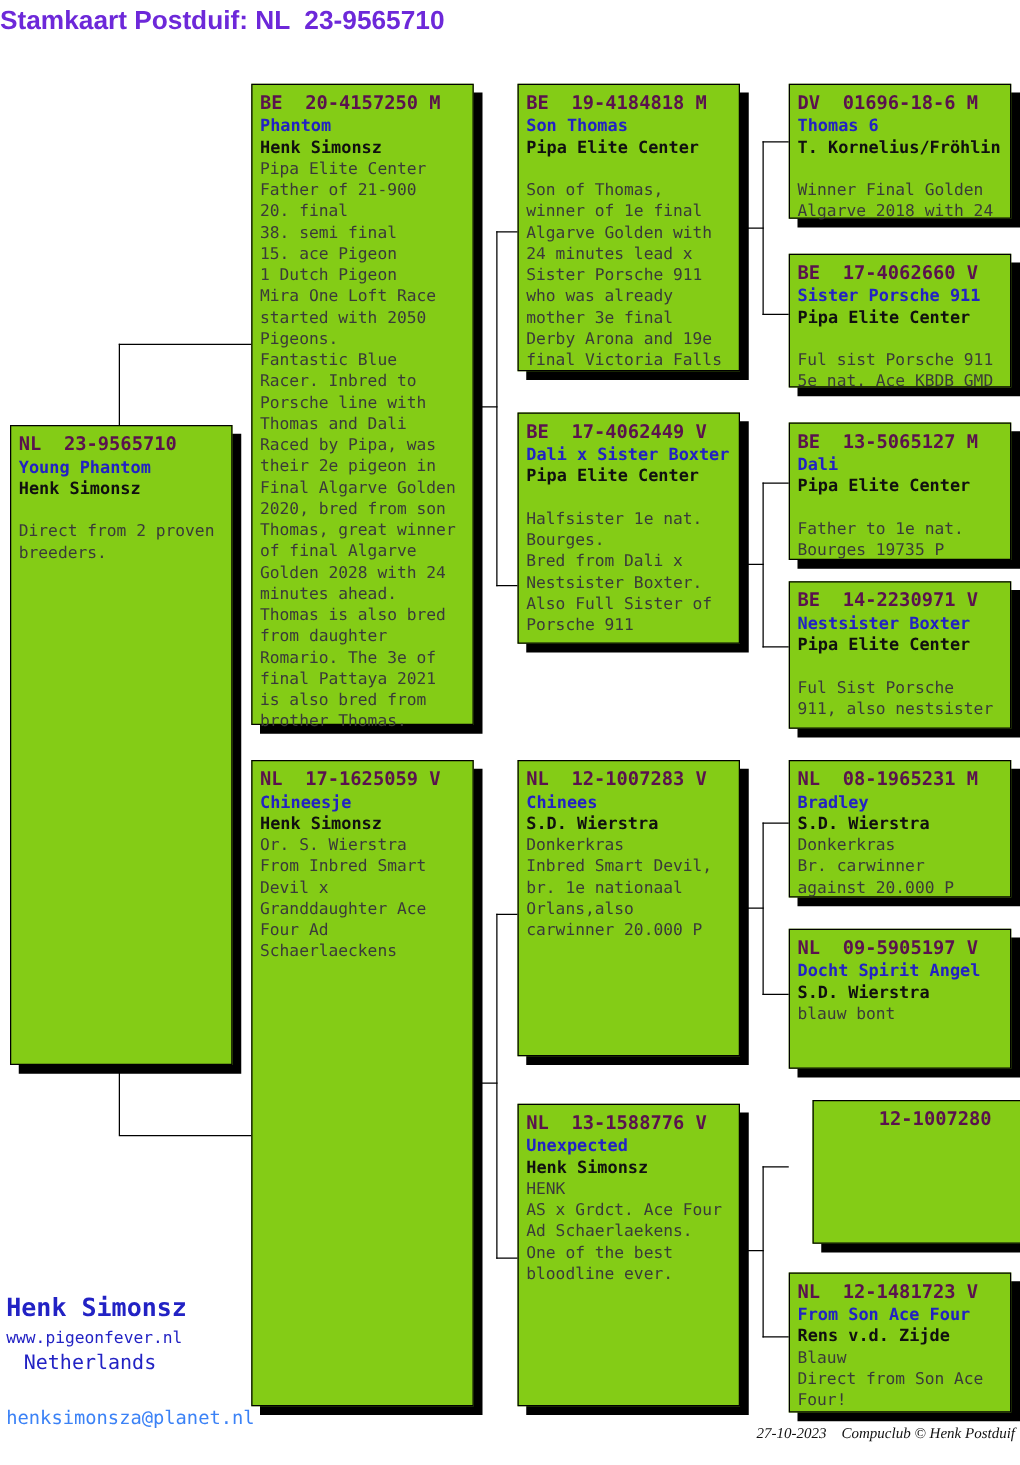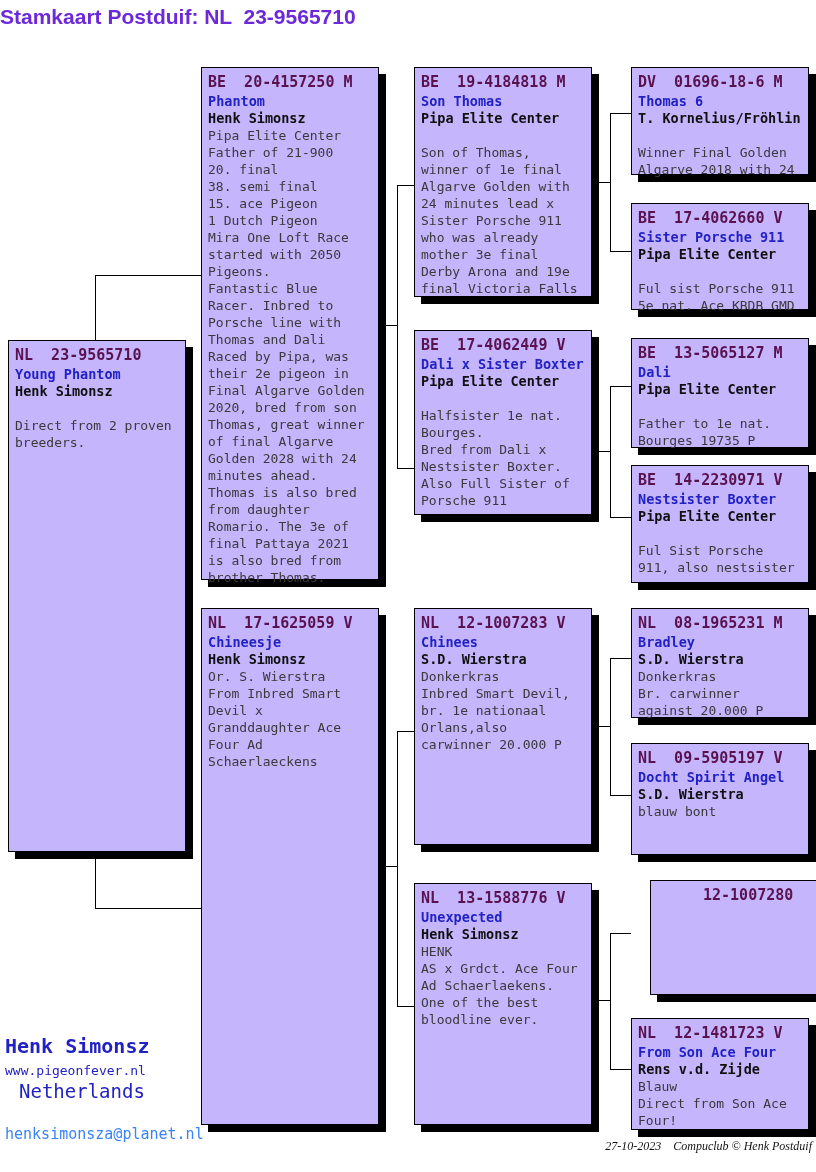--- a/index.html
+++ b/index.html
@@ -6,38 +6,38 @@
   .page {
     position:relative; width:816px; height:1172px; background:#ffffff;
     font-family:"DejaVu Sans Mono", monospace; overflow:hidden;
   }
   .title {
     position:absolute; left:0; top:5px; width:100%; 
     font-family:"Liberation Sans", sans-serif; font-size:21px; font-weight:bold;
     color:#6d28d9; white-space:pre;
   }
   .pbox {
-    position:absolute; background:#c4b5fd; border:1px solid #000;
+    position:absolute; background:#84cc16; border:1px solid #000;
     box-shadow:7px 7px 0 #000; padding:3px 6px 0 6px; box-sizing:border-box;
   }
   .ring {
     font-size:15px; font-weight:bold; color:#5a124e; line-height:22px; white-space:pre;
   }
   .pname { font-size:13.5px; font-weight:bold; color:#2222c4; line-height:17px; white-space:pre; }
   .owner { font-size:13.5px; font-weight:bold; color:#101010; line-height:17px; white-space:pre; }
   .lines { font-size:13px; color:#3a3a3a; }
   .bl { line-height:17px; white-space:pre; }
   .no-cc .ring { padding-left:46px; }
   .cl { position:absolute; background:#000000; }
   .footer-name {
     position:absolute; left:5px; top:1035px; font-size:20px; font-weight:bold;
     color:#2222c4; line-height:22px;
   }
   .footer-site { position:absolute; left:5px; top:1063px; font-size:13px; color:#2222c4; }
-  .footer-country { position:absolute; left:19px; top:1080px; font-size:19px; color:#2222c4; }
+  .footer-country { position:absolute; left:19px; top:1080px; font-size:16px; color:#2222c4; }
   .footer-email { position:absolute; left:5px; top:1125px; font-size:15px; color:#3b82f6; }
   .footer-credit {
     position:absolute; right:4px; top:1139px; font-family:"Liberation Serif", serif;
     font-style:italic; font-size:12px; color:#111; white-space:pre;
   }
 </style>
 </head>
 <body>
 
 <div class="page">

